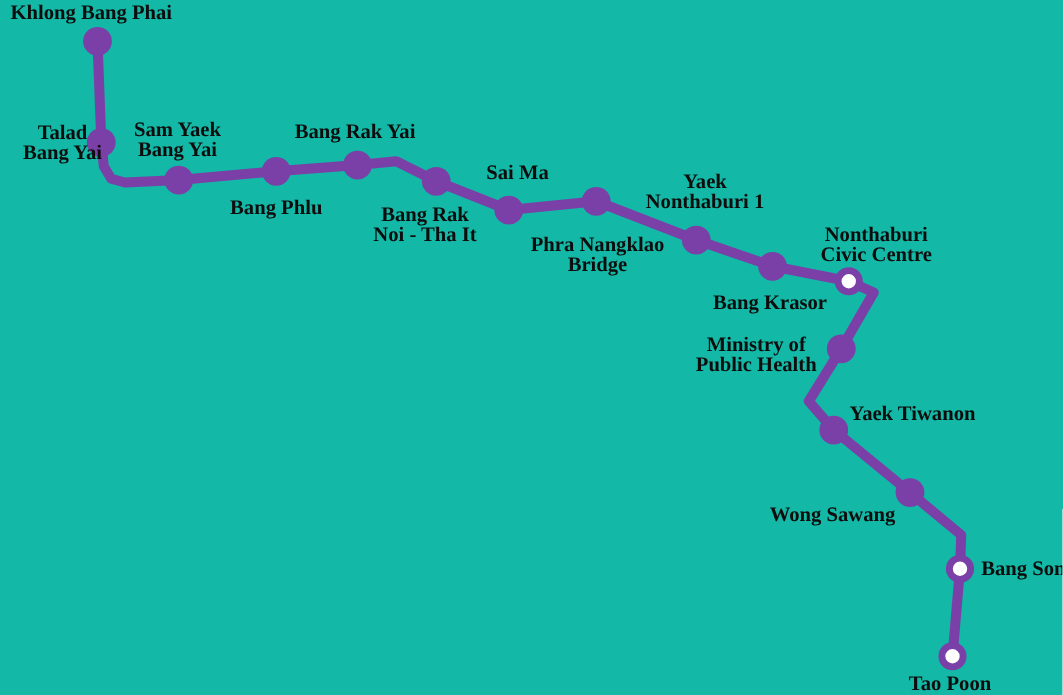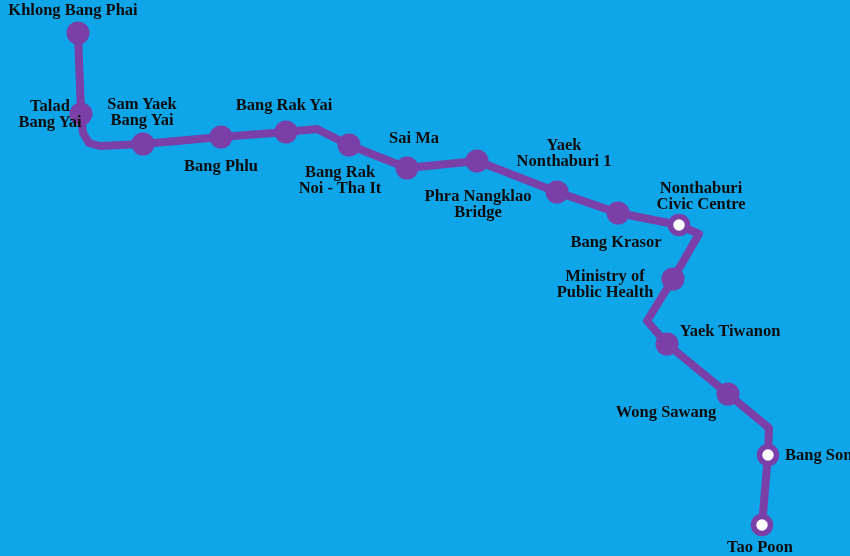--- a/index.html
+++ b/index.html
@@ -4,21 +4,21 @@
 <style>
   html, body {
     margin: 0;
     padding: 0;
     background: #ffffff;
   }
   .map-container {
     position: relative;
     width: 850px;
     height: 556px;
-    background: #0ea5e9;
+    background: #14b8a6;
     overflow: hidden;
   }
   .route-line {
     fill: none;
     stroke-linejoin: round;
     stroke-linecap: round;
   }
   .station-label {
     font-family: "Liberation Serif", "DejaVu Serif", serif;
     font-weight: bold;

